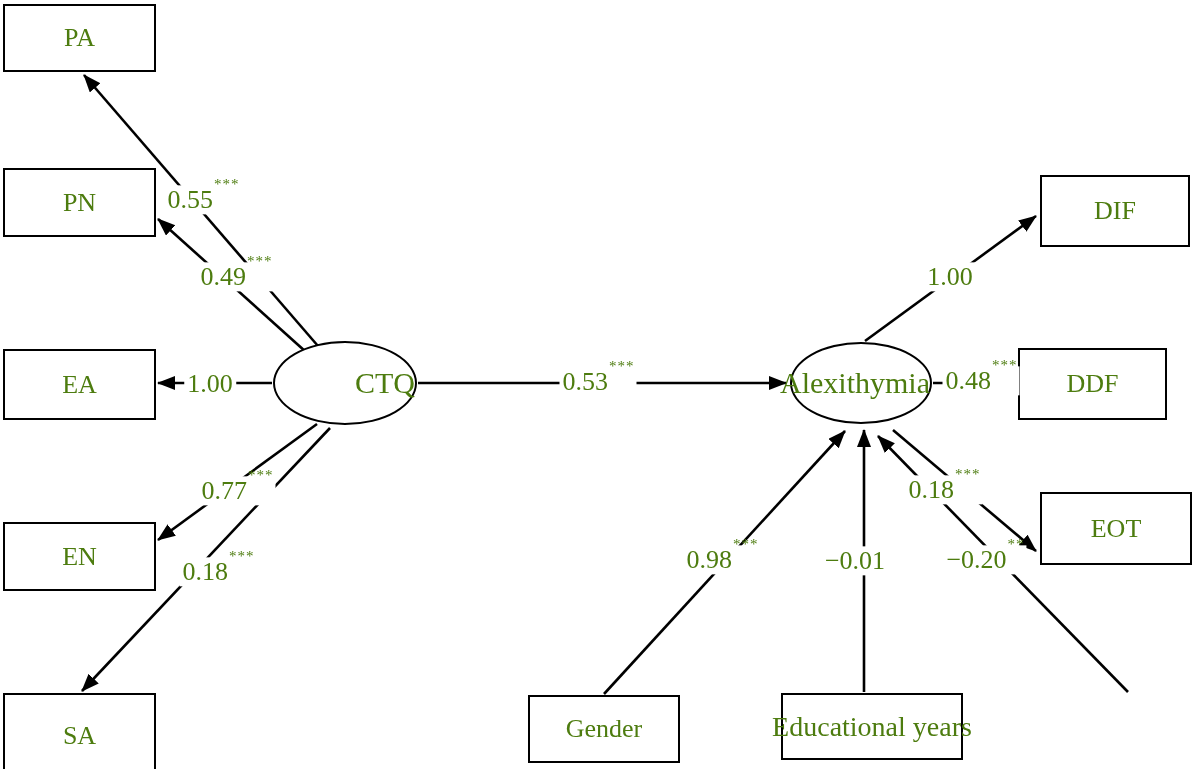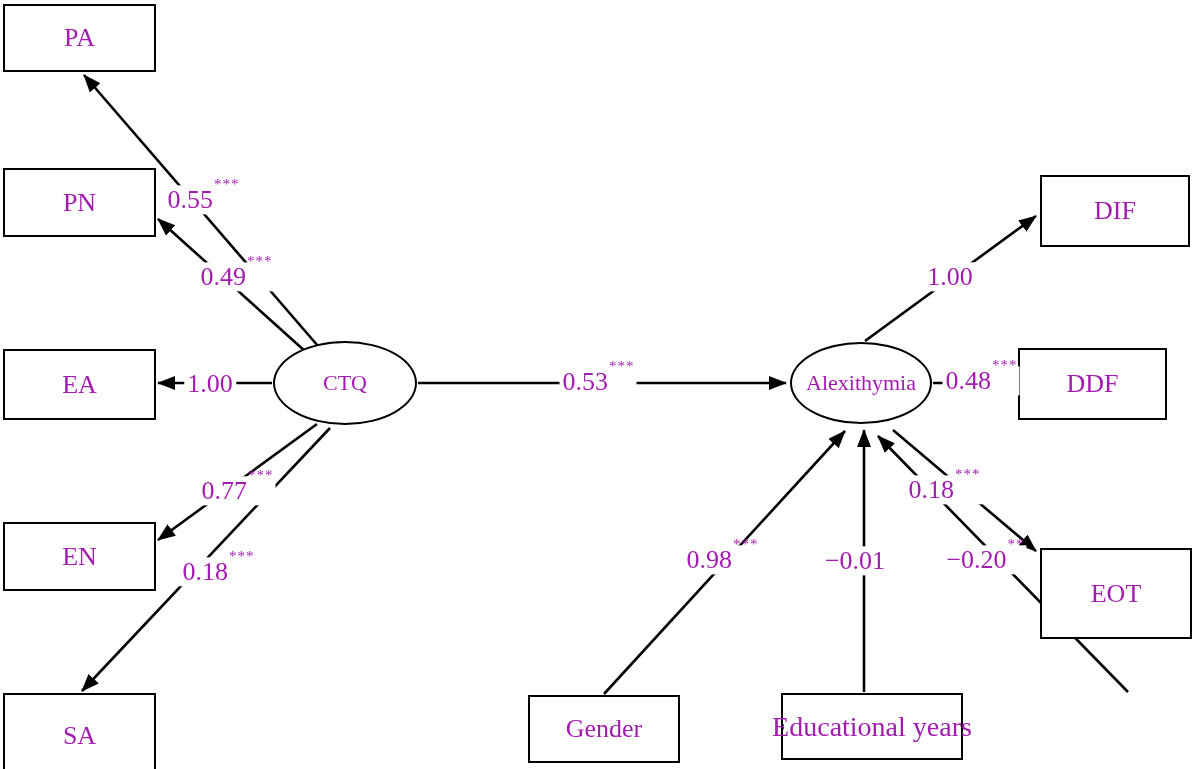--- a/index.html
+++ b/index.html
@@ -3,21 +3,21 @@
 <meta charset="utf-8">
 <style>
   * { box-sizing: border-box; margin: 0; padding: 0; }
   html, body { background: #ffffff; }
   .stage {
     position: relative;
     width: 1200px;
     height: 769px;
     background: #ffffff;
     font-family: "Liberation Serif", "DejaVu Serif", serif;
-    color: #a21caf;
+    color: #4d7c0f;
     overflow: hidden;
   }
   .edges {
     position: absolute;
     left: 0; top: 0;
     width: 1200px; height: 769px;
   }
   .edges line { stroke: #000000; stroke-width: 2.6; }
   .node-box {
     position: absolute;
@@ -31,22 +31,22 @@
     white-space: nowrap;
   }
   .node-box.wide-label { font-size: 28px; }
   .node-ellipse {
     position: absolute;
     border: 2.8px solid #000000;
     border-radius: 50%;
     background: #ffffff;
     display: flex;
     align-items: center;
-    justify-content: center;
-    font-size: 22px;
+    justify-content: flex-end;
+    font-size: 30px;
     line-height: 1;
     white-space: nowrap;
   }
   .plabel {
     position: absolute;
     transform: translate(-50%, -50%);
     background: #ffffff;
     padding: 1px 3px;
     font-size: 26px;
     line-height: 1.05;
@@ -100,21 +100,21 @@
   <div class="node-box" style="left:3px;top:693px;width:153px;height:86px">
     <span>SA</span>
   </div>
 
   <div class="node-box" style="left:1040px;top:175px;width:150px;height:72px">
     <span>DIF</span>
   </div>
   <div class="node-box" style="left:1018px;top:348px;width:149px;height:72px">
     <span>DDF</span>
   </div>
-  <div class="node-box" style="left:1040px;top:548px;width:152px;height:91px">
+  <div class="node-box" style="left:1040px;top:492px;width:152px;height:73px">
     <span>EOT</span>
   </div>
 
   <div class="node-box" style="left:528px;top:695px;width:152px;height:68px">
     <span>Gender</span>
   </div>
   <div class="node-box wide-label" style="left:781px;top:693px;width:182px;height:67px">
     <span>Educational years</span>
   </div>
 

